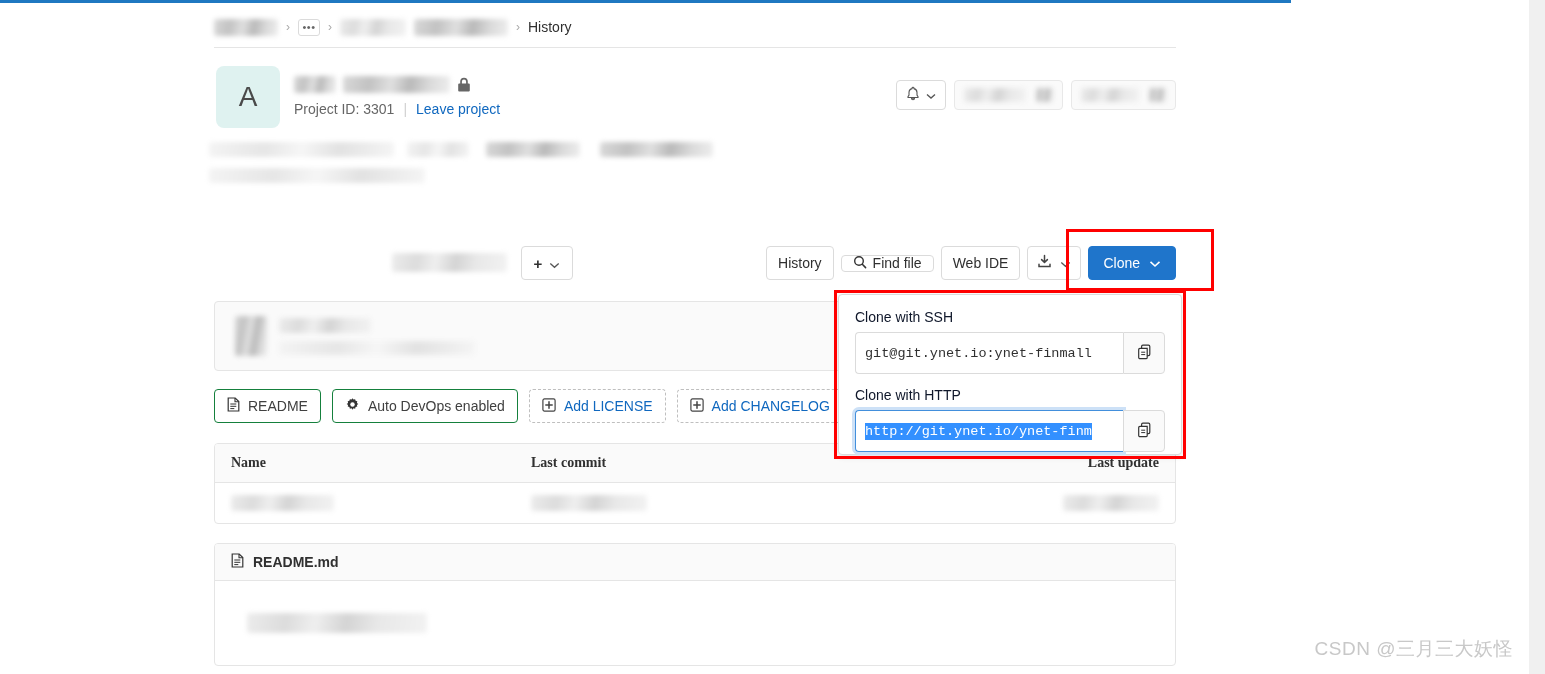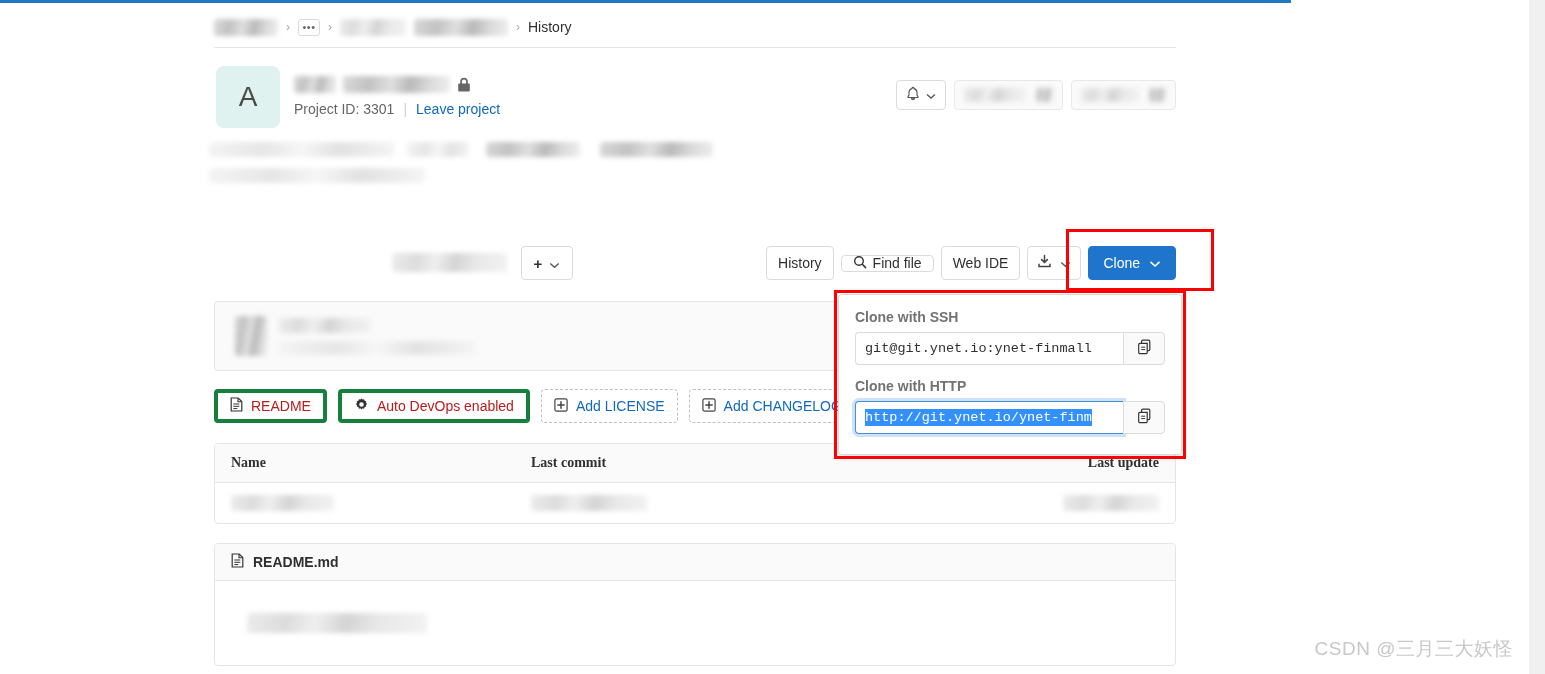--- a/index.html
+++ b/index.html
@@ -144,23 +144,23 @@
     position: absolute; left: 20px; top: 14px; width: 32px; height: 40px;
   }
   .commit-line1 { position: absolute; left: 64px; top: 16px; }
   .commit-line2 { position: absolute; left: 64px; top: 39px; }
 
   
   .qa-row {
     position: absolute; left: 214px; top: 389px; display: flex; align-items: center; gap: 11px;
   }
   .qa-btn {
-    border: 4px solid #15803d; background: #fff; border-radius: 4px; height: 34px;
+    border: 1px solid #15803d; background: #fff; border-radius: 4px; height: 34px;
     padding: 0 12px; display: inline-flex; align-items: center; gap: 8px;
-    font-size: 14px; color: #b91c1c; cursor: pointer; white-space: nowrap;
+    font-size: 14px; color: #404040; cursor: pointer; white-space: nowrap;
   }
   .qa-btn.dashed {
     border: 1px dashed #bfbfbf; color: #1068bf; background: #fff;
   }
 
   
   .file-table {
     position: absolute; left: 214px; top: 443px; width: 962px; height: 81px;
     border: 1px solid #e5e5e5; border-radius: 4px; overflow: hidden; background: #fff; font-family: Liberation Serif, serif;
   }
@@ -187,24 +187,24 @@
     font-weight: bold; font-size: 14px; color: #303030;
   }
   .readme-body { padding: 32px 0 0 32px; }
 
   
   .clone-panel {
     position: absolute; left: 838px; top: 294px; width: 344px; height: 161px;
     background: #fff; border: 1px solid #dbdbdb; border-radius: 4px;
     box-shadow: 0 2px 6px rgba(0,0,0,0.10); z-index: 30; padding: 14px 16px 0 16px;
   }
-  .cp-label { font-size: 14px; font-weight: bold; color: #737373; margin-bottom: 7px; }
+  .cp-label { font-size: 14px; font-weight: normal; color: #0f172a; margin-bottom: 7px; }
   .cp-field { display: flex; align-items: stretch; margin-bottom: 13px; }
   .cp-input {
-    flex: 1; height: 33px; border: 1px solid #dbdbdb; border-right: none;
+    flex: 1; height: 42px; border: 1px solid #dbdbdb; border-right: none;
     border-radius: 4px 0 0 4px; background: #fff;
     font-family: "Liberation Mono", monospace; font-size: 13.5px; color: #303030;
     display: flex; align-items: center; padding: 0 9px; overflow: hidden; white-space: nowrap;
   }
   .cp-field.focused .cp-input {
     border-color: #428fdc; box-shadow: 0 0 0 3px #cde1f7; border-radius: 4px 0 0 4px;
   }
   .cp-input .sel {
     background: #3390ff; color: #ffffff; padding: 1px 0;
   }

